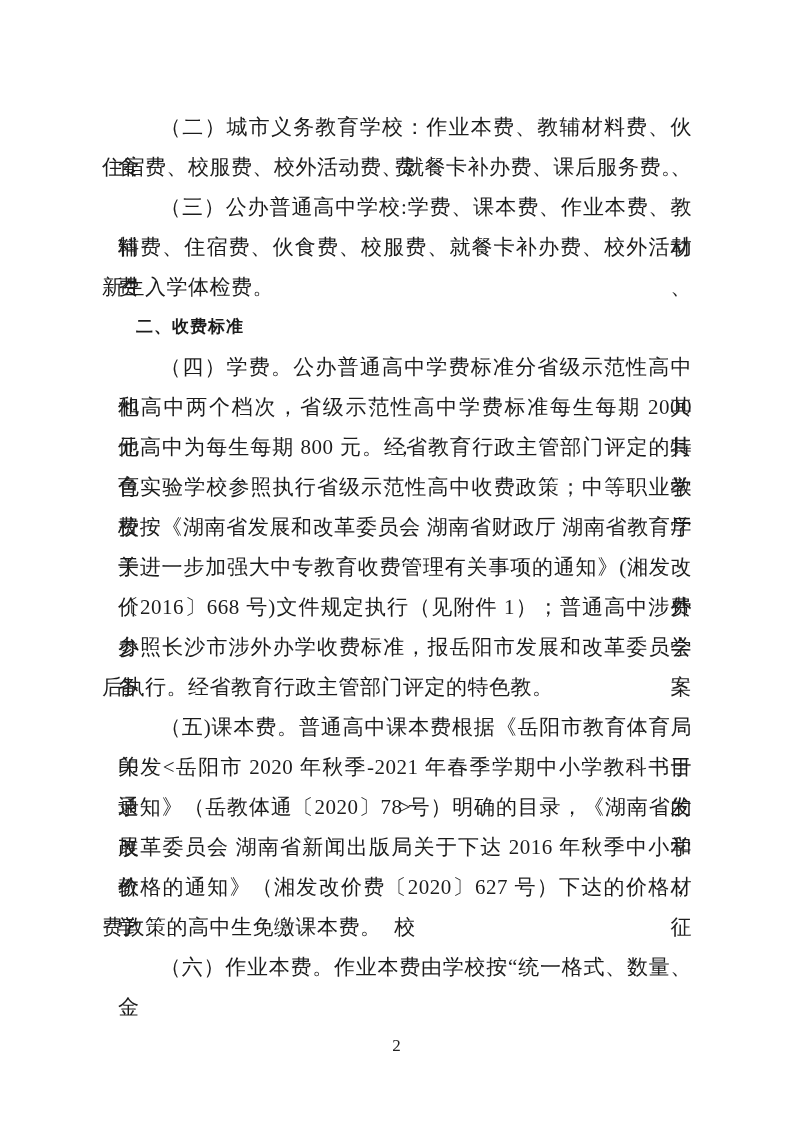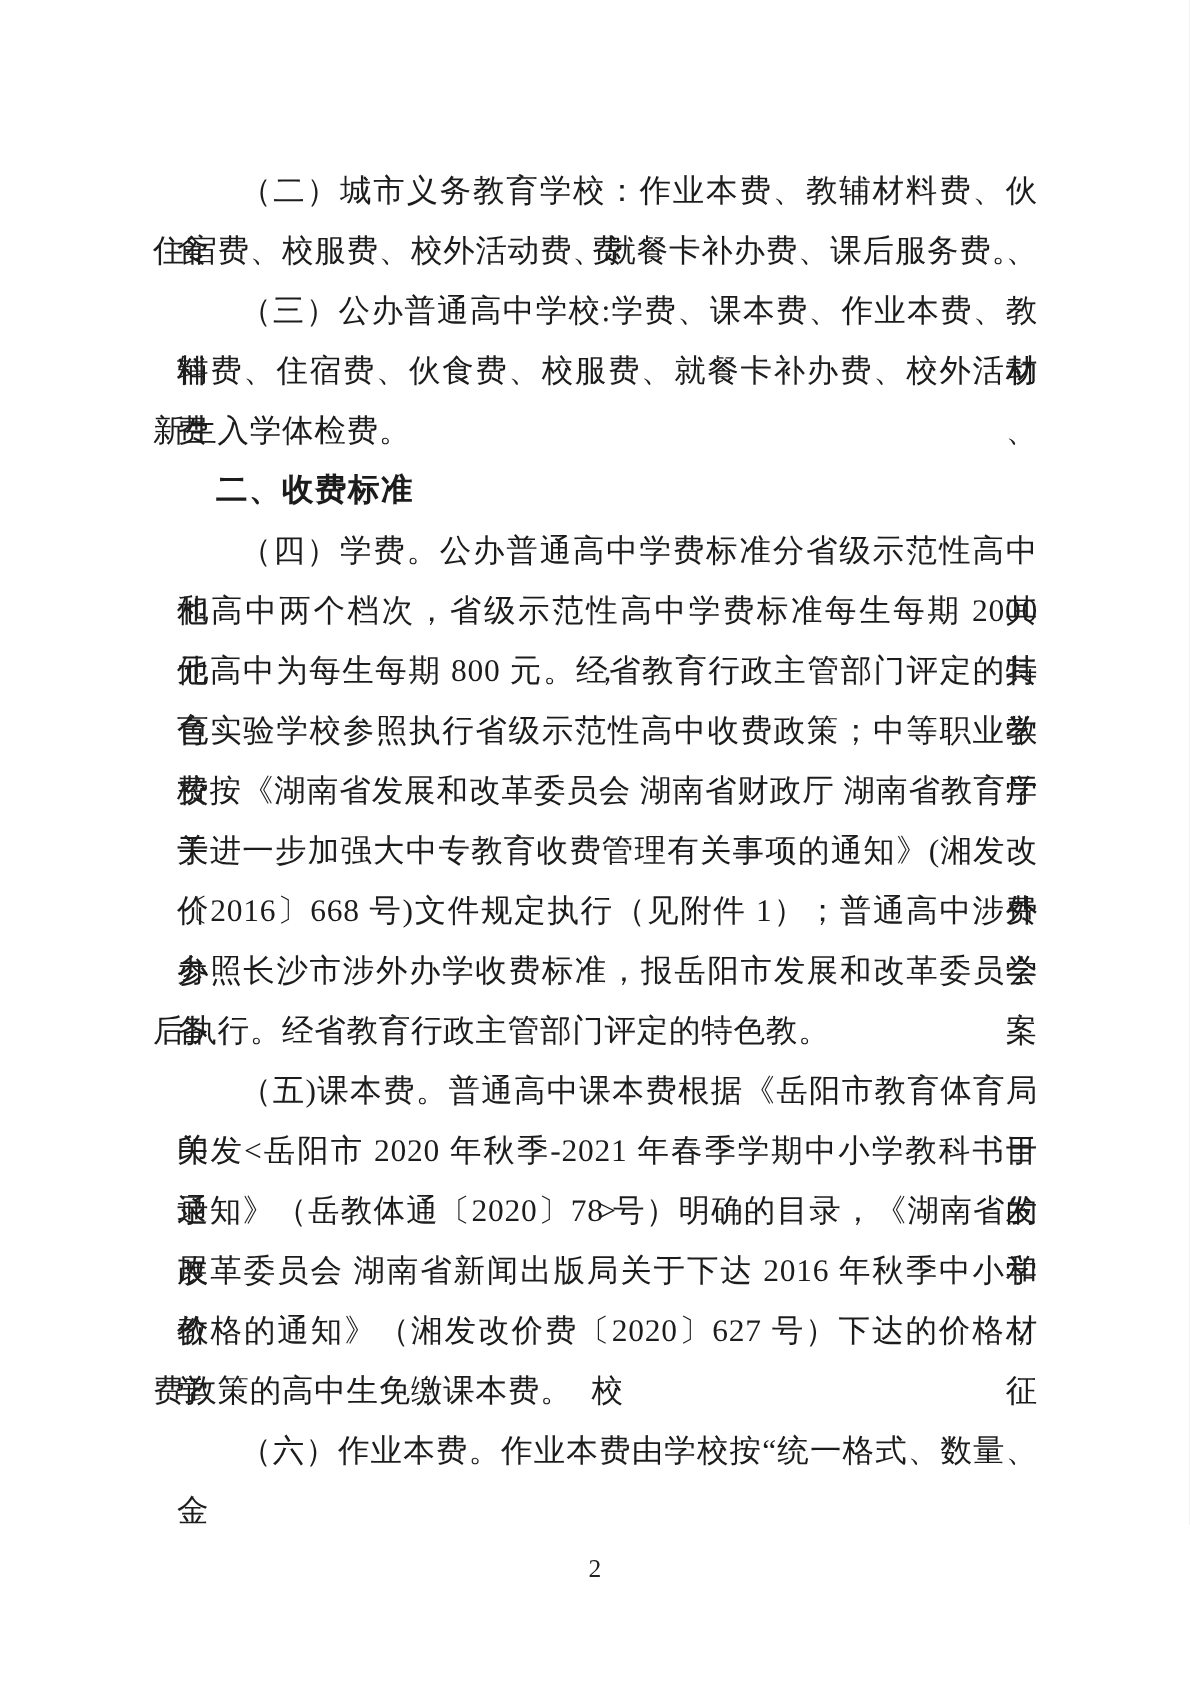--- a/index.html
+++ b/index.html
@@ -37,21 +37,21 @@
     text-align-last: justify;
     text-justify: inter-character;
     margin-left: 16px;
   }
   .ln.indent {
     text-indent: 2em;
   }
   .ln.head {
     font-family: "Liberation Sans", "DejaVu Sans", sans-serif;
     font-weight: 700;
-    font-size: 21px;
+    font-size: 17px;
     letter-spacing: 1px;
     text-align: left;
     text-align-last: left;
   }
   .footer-pageno {
     position: absolute;
     left: 0;
     right: 0;
     top: 1036px;
     text-align: center;

